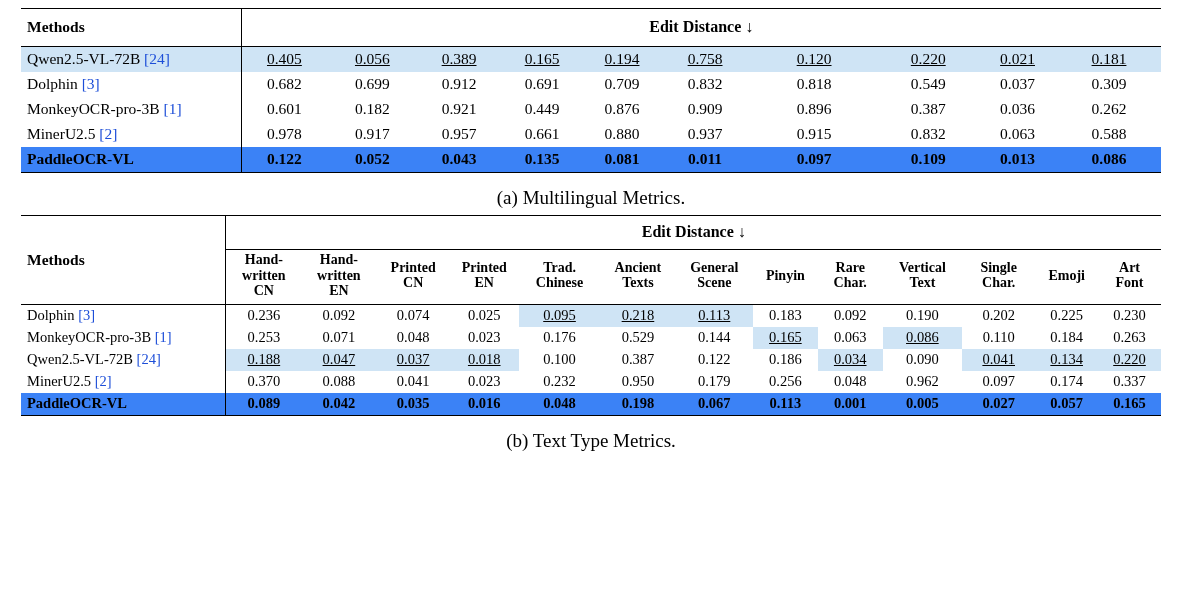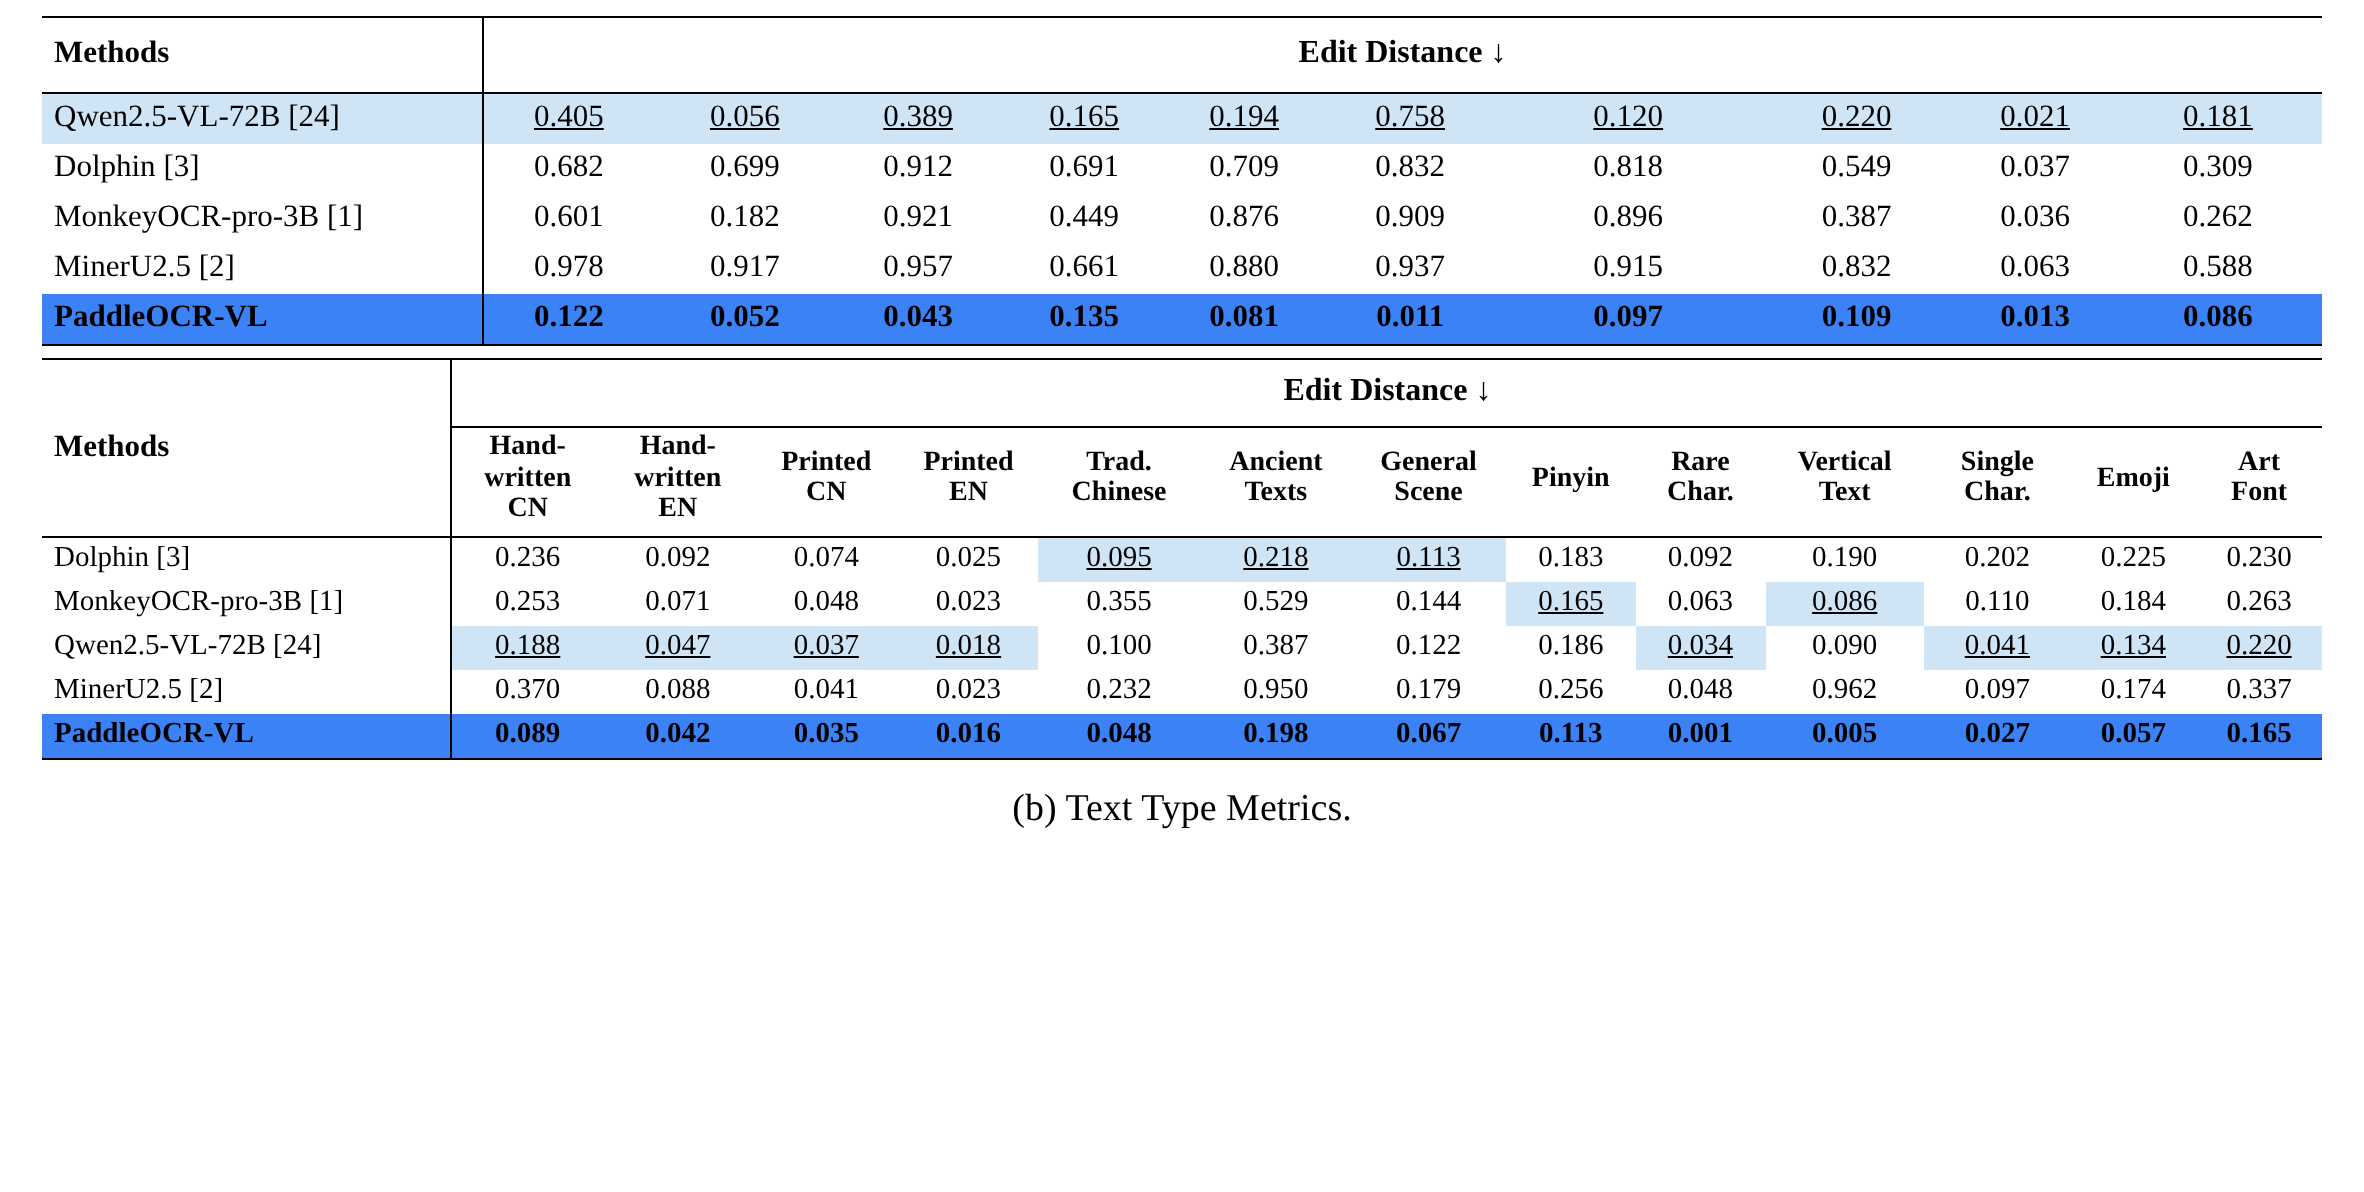--- a/index.html
+++ b/index.html
@@ -47,21 +47,21 @@
     white-space: nowrap;
   }
   .vline {
     border-left: 1px solid #000;
   }
   .hdr-bold {
     font-weight: bold;
     margin-left: 10px;
   }
   .cite {
-    color: #000000;
+    color: #1d4ed8;
   }
   .hl-blue {
     background: #cfe4f5;
   }
   .hl-pink {
     background: #3b82f6;
   }
   .u {
     text-decoration: underline;
     text-align: center;
@@ -195,20 +195,21 @@
           <td class="row-cell b">0.135</td>
           <td class="row-cell b">0.081</td>
           <td class="row-cell b">0.011</td>
           <td class="row-cell b">0.097</td>
           <td class="row-cell b">0.109</td>
           <td class="row-cell b">0.013</td>
           <td class="row-cell b">0.086</td>
         </tr>
       </tbody>
     </table>
+    <div class="caption">(a) Multilingual Metrics.</div>
   </div>
 
   <div class="table-block block-b">
     <table id="table-b">
       <colgroup>
         <col style="width:196px">
         <col style="width:72px">
           <col style="width:72px">
           <col style="width:70px">
           <col style="width:66px">
@@ -306,21 +307,21 @@
 
         <tr>
           <td class="methods-col row-cell">
             <span>MonkeyOCR-pro-3B</span>
             <span class="cite">[1]</span>
           </td>
           <td class="vline row-cell">0.253</td>
           <td class="row-cell">0.071</td>
           <td class="row-cell">0.048</td>
           <td class="row-cell">0.023</td>
-          <td class="row-cell">0.355</td>
+          <td class="row-cell">0.176</td>
           <td class="row-cell">0.529</td>
           <td class="row-cell">0.144</td>
           <td class="row-cell hl-blue"><span class="u">0.165</span></td>
           <td class="row-cell">0.063</td>
           <td class="row-cell hl-blue"><span class="u">0.086</span></td>
           <td class="row-cell">0.110</td>
           <td class="row-cell">0.184</td>
           <td class="row-cell">0.263</td>
         </tr>
 

